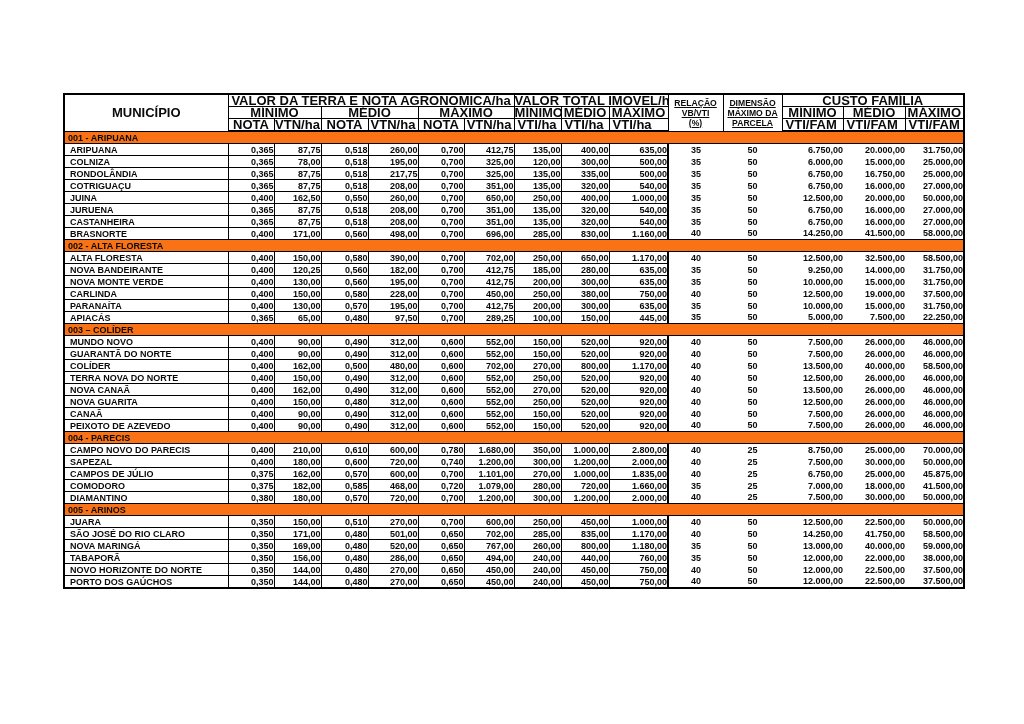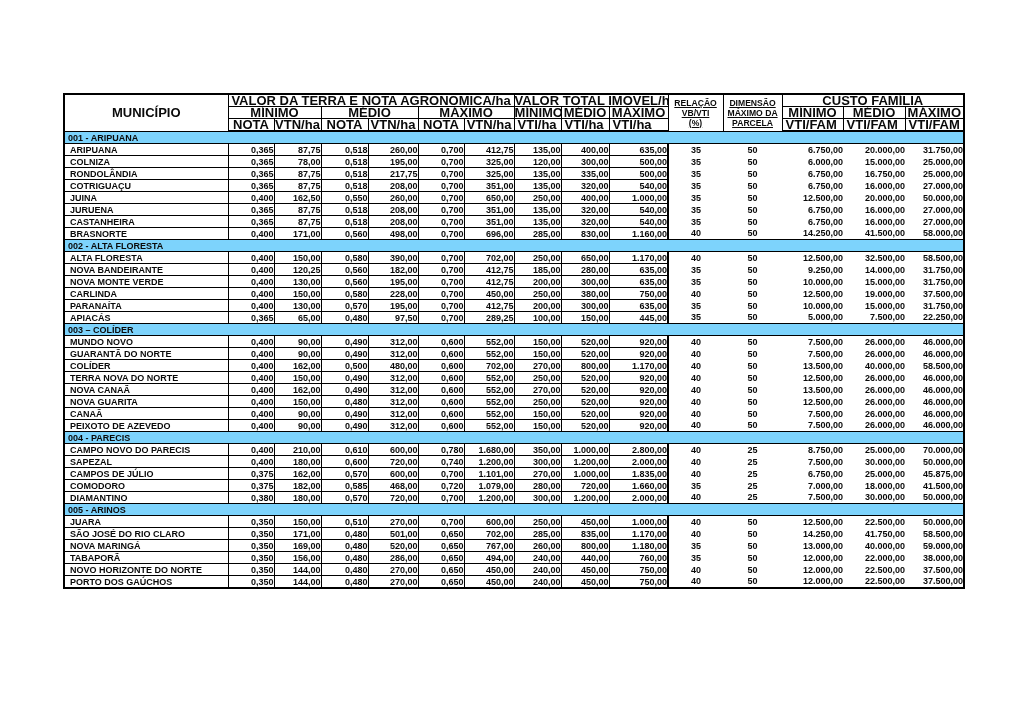--- a/index.html
+++ b/index.html
@@ -19,21 +19,21 @@
   th.h{border:1px solid #000;text-align:center;font-size:13px;font-weight:bold;background:#fff;}
   th.h.sub-left{text-align:left;padding-left:3px;margin-left:16px;}
   thead tr:last-child th{border-bottom:2px solid #000;}
   th.h3line{font-size:8.6px;line-height:10px;text-decoration:underline;}
   
   td.box{border:1px solid #000;text-align:right;padding-right:8px;background:#fff;}
   td.box.name{text-align:left;padding-left:5px;padding-right:0;}
   td.box.grp-end{border-right:2px solid #000;}
   td.plain{border:none;background:#fff;text-align:right;padding-right:6px;}
   td.plain.ctr{text-align:center;padding-right:0;}
-  tr.section-row td{background:#7dd3fc;border-top:1px solid #000;border-bottom:1px solid #000;
+  tr.section-row td{background:#f97316;border-top:1px solid #000;border-bottom:1px solid #000;
        text-align:left;padding-left:3px;font-weight:bold;}
 </style>
 </head>
 <body>
 
 <div class="page">
 
   <table class="price">
     <colgroup>
       <col style="width:164px">

